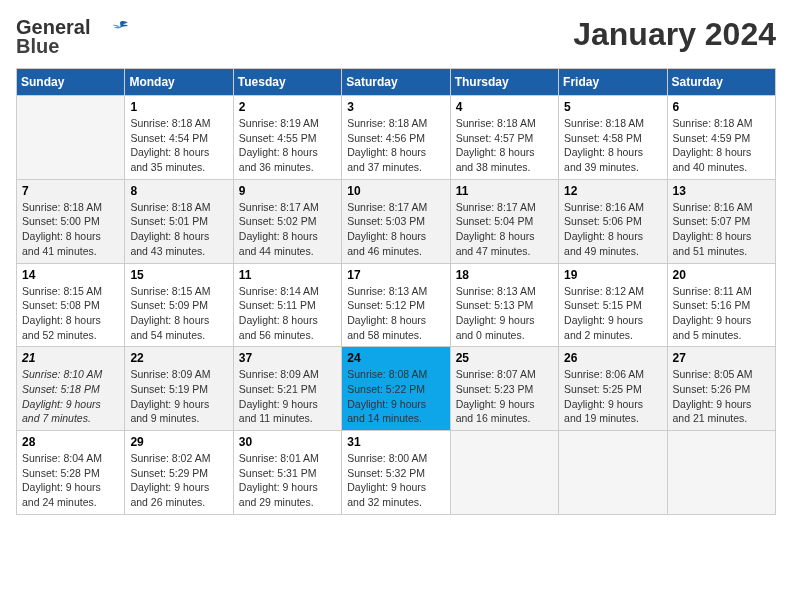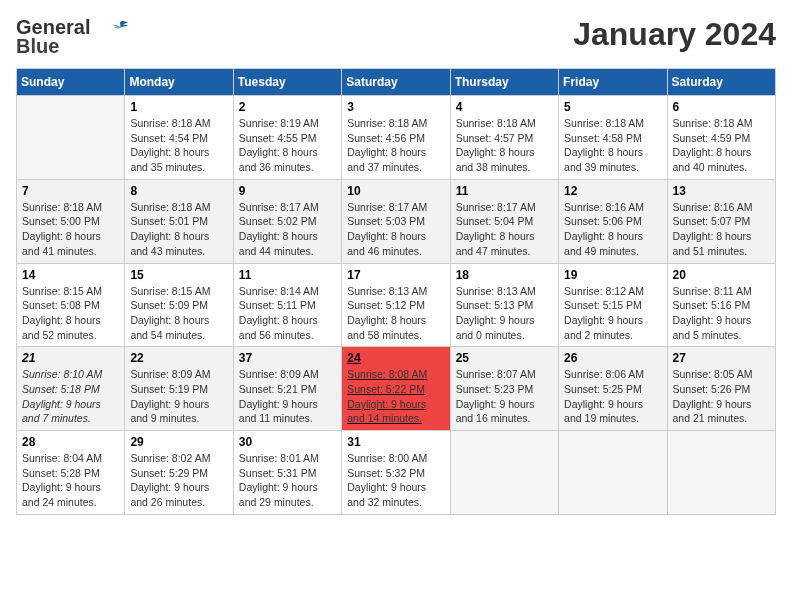--- a/index.html
+++ b/index.html
@@ -197,21 +197,21 @@
           <div class="day-info">Sunrise: 8:10 AM<br>Sunset: 5:18 PM<br>Daylight: 9 hours<br>and 7 minutes.</div>
         </td>
         <td style="background: rgb(242, 242, 242);">
           <span class="day-num">22</span>
           <div class="day-info">Sunrise: 8:09 AM<br>Sunset: 5:19 PM<br>Daylight: 9 hours<br>and 9 minutes.</div>
         </td>
         <td style="background: rgb(242, 242, 242);">
           <span class="day-num">37</span>
           <div class="day-info">Sunrise: 8:09 AM<br>Sunset: 5:21 PM<br>Daylight: 9 hours<br>and 11 minutes.</div>
         </td>
-        <td style="background: #ef4444; text-decoration: underline;">
+        <td style="background: #0ea5e9;">
           <span class="day-num">24</span>
           <div class="day-info">Sunrise: 8:08 AM<br>Sunset: 5:22 PM<br>Daylight: 9 hours<br>and 14 minutes.</div>
         </td>
         <td style="background: rgb(242, 242, 242);">
           <span class="day-num">25</span>
           <div class="day-info">Sunrise: 8:07 AM<br>Sunset: 5:23 PM<br>Daylight: 9 hours<br>and 16 minutes.</div>
         </td>
         <td style="background: rgb(242, 242, 242);">
           <span class="day-num">26</span>
           <div class="day-info">Sunrise: 8:06 AM<br>Sunset: 5:25 PM<br>Daylight: 9 hours<br>and 19 minutes.</div>

